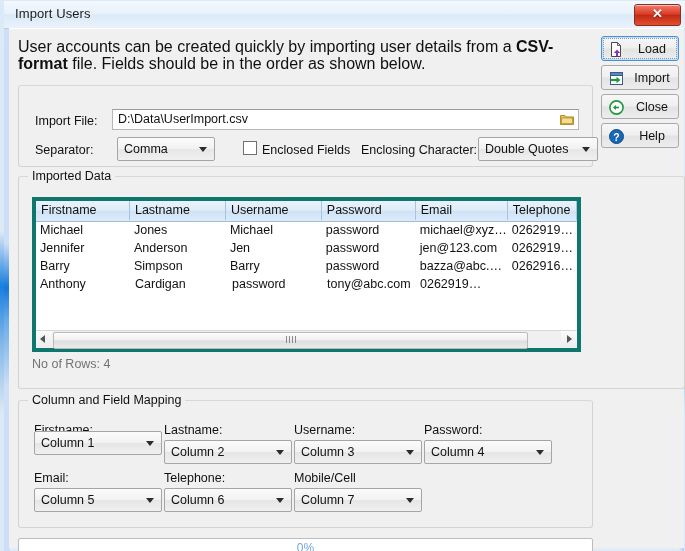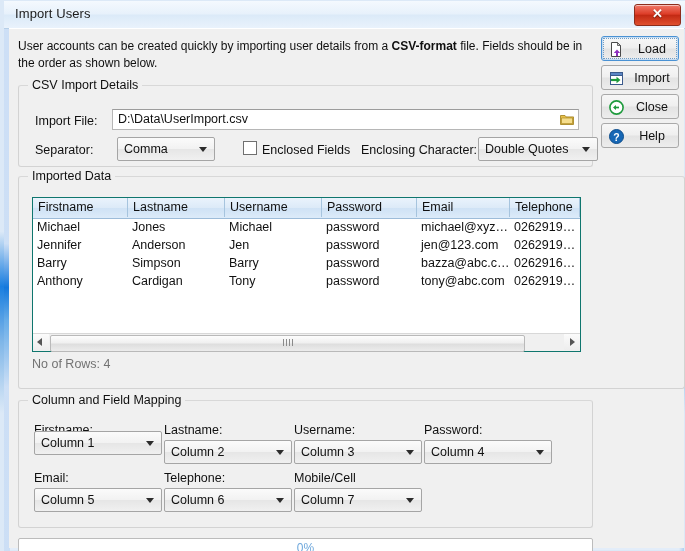--- a/index.html
+++ b/index.html
@@ -91,21 +91,21 @@
     width: 675px; height: 519px;
     background: #f0f0f0;
     border-top: 1px solid #ffffff;
   }
 
   
   #intro {
     position: absolute;
     left: 9px; top: 9px;
     width: 575px;
-    font-size: 12px;
+    font-size: 16px;
     line-height: 17px;
     color: #101010;
   }
   #intro b { font-weight: bold; }
 
   
   .sidebtn {
     position: absolute;
     left: 592px;
     width: 78px; height: 25px;
@@ -236,21 +236,21 @@
   #lbl-enclosing { left: 342px; top: 57px; }
   #cb-enclosing { left: 459px; top: 51px; width: 120px; }
 
   
   #datagrid {
     position: absolute;
     left: 13px; top: 20px;
     width: 549px; height: 155px;
     box-sizing: border-box;
     background: #ffffff;
-    border: 1px solid #0f766e;
+    border: 4px solid #0f766e;
   }
   #grid-header {
     position: absolute;
     left: 0; top: 0;
     width: 100%; height: 20px;
     background: linear-gradient(to bottom, #eaf3fc 0%, #dceaf8 50%, #cfe2f5 51%, #dcebf9 100%);
     border-bottom: 1px solid #9dbcd9;
     display: flex;
   }
   #grid-header .hcell {
@@ -423,21 +423,20 @@
       <span class="ic">
         <svg width="17" height="17" viewBox="0 0 17 17">
           <circle cx="8.5" cy="8.5" r="7" fill="#1767b5" stroke="#0d4d8c" stroke-width="1"></circle>
           <text x="8.5" y="12.6" font-family="Liberation Sans, sans-serif" font-size="10.5" font-weight="bold" fill="#ffffff" text-anchor="middle">?</text>
         </svg>
       </span>
       <span class="lbl">Help</span>
     </div>
 
     <div class="group" id="grp-csv">
-      <div class="gtitle">CSV Import Details</div>
 
       <div class="flbl" id="lbl-importfile">Import File:</div>
       <div id="fld-importfile">
         <span class="val">D:\Data\UserImport.csv</span>
         <span id="folder-icon">
           <svg width="14" height="12" viewBox="0 0 14 12">
             <path d="M0.5 2.5 h4.5 l1 1.4 h7.5 v7.6 h-13 z" fill="#e8c14a" stroke="#a07d1a" stroke-width="0.8"></path>
             <path d="M1.5 5 h11 v5.6 h-11 z" fill="#f5dd8c" stroke="#a07d1a" stroke-width="0.6"></path>
           </svg>
         </span>
@@ -492,21 +491,20 @@
               <div class="gcell" style="width: 95px;">Barry</div>
               <div class="gcell" style="width: 97px;">Simpson</div>
               <div class="gcell" style="width: 97px;">Barry</div>
               <div class="gcell" style="width: 95px;">password</div>
               <div class="gcell" style="width: 93px;">bazza@abc.com</div>
               <div class="gcell" style="width: 70px;">0262916241</div>
             </div>
             <div class="grow">
               <div class="gcell" style="width: 95px;">Anthony</div>
               <div class="gcell" style="width: 97px;">Cardigan</div>
-              <div class="gcell" style="width: 97px;">Tony</div>
               <div class="gcell" style="width: 95px;">password</div>
               <div class="gcell" style="width: 93px;">tony@abc.com</div>
               <div class="gcell" style="width: 70px;">0262919241</div>
             </div>
           </div>
         <div id="hscroll">
           <div class="sarrow left">
               <i></i>
             </div>
           <div class="thumb">

